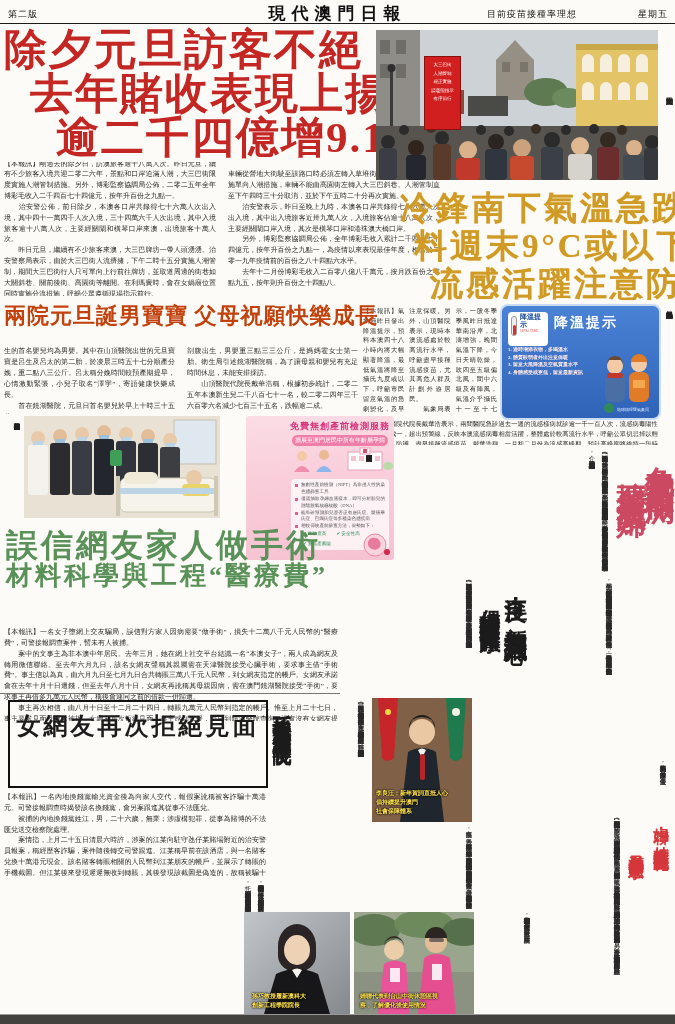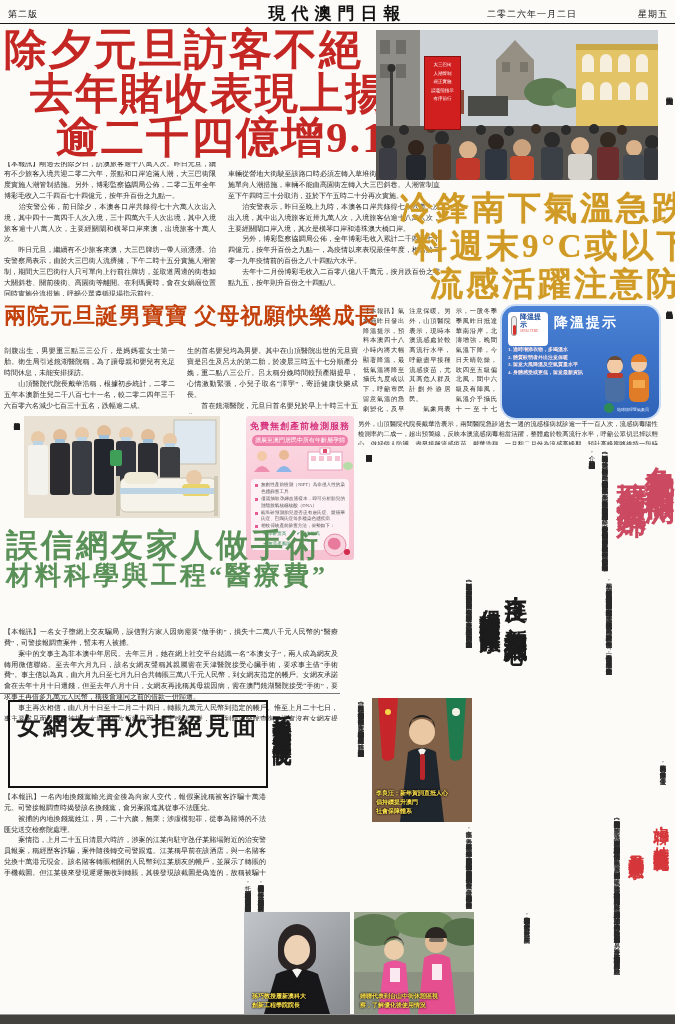--- a/index.html
+++ b/index.html
@@ -26,41 +26,41 @@
   .rule{background:#1a1a1a;}
   
   .pink-box{background:linear-gradient(175deg,#fbdde6 0%,#f9cdd9 45%,#f6c2d2 100%);border-radius:3px;overflow:hidden;}
   .pink-t1{color:#d6367f;font-weight:bold;font-size:9px;letter-spacing:1px;text-align:center;margin-top:4px;}
   .pink-t2{color:#fff;background:#ef7fa8;font-size:6px;border-radius:6px;margin:2px 6px 0;text-align:center;padding:1px 0;}
   .pink-panel{background:rgba(255,255,255,.75);border-radius:4px;margin:3px 5px 0;padding:3px 4px;}
   .pink-li{font-size:4.6px;line-height:1.5;color:#555;padding-left:6px;position:relative;text-align:justify;}
   .pink-li::before{content:"";position:absolute;left:0;top:2px;width:3px;height:3px;background:#e85c94;}
   .pink-check{font-size:4.6px;color:#2e8b57;line-height:1.6;padding-left:8px;}
   
-  .blue-box{background:linear-gradient(180deg,#4a82d6,#2f63b8);border:2px solid #cadcf4;border-radius:16px;overflow:hidden;}
+  .blue-box{background:linear-gradient(180deg,#4a82d6,#2f63b8);border:2px solid #cadcf4;border-radius:8px;overflow:hidden;}
   .tb-badge{position:absolute;left:6px;top:6px;width:36px;height:30px;background:#fff;border-radius:4px;padding:2px;}
   .tb-badge .bt{font-size:7px;font-weight:bold;color:#1d4f9e;line-height:1.1;}
   .tb-badge .bs{font-size:3px;color:#d9534f;}
   .thermo{position:absolute;left:3px;top:4px;width:4px;height:18px;background:#eee;border:1px solid #999;border-radius:3px;}
   .thermo::after{content:"";position:absolute;left:0.5px;bottom:0;width:3px;height:10px;background:#d9302c;border-radius:2px;}
   .tb-title{position:absolute;left:52px;top:8px;font-size:14px;font-weight:bold;color:#fff;letter-spacing:2px;}
   .tb-panel{position:absolute;left:6px;top:40px;width:92px;}
   .tb-tip{font-size:5px;line-height:1.5;color:#ffe9e9;font-weight:bold;}
   
   .masthead{font-size:17px;font-weight:bold;letter-spacing:6px;color:#111;}
   .hmeta{font-size:9px;color:#111;letter-spacing:1px;}
 </style>
 </head>
 <body>
 
 <div id="page">
 
   <div class="abs hmeta" style="left:8px;top:8px;">第二版</div>
   <div class="abs masthead" style="left:0;right:0;top:2px;text-align:center;">現代澳門日報</div>
-  <div class="abs hmeta" style="left:487px;top:8px;">二零二六年一月二日</div>
+  <div class="abs hmeta" style="left:487px;top:8px;">目前疫苗接種率理想</div>
   <div class="abs hmeta" style="left:638px;top:8px;">星期五</div>
   <div class="abs rule" style="left:0;top:23px;width:675px;height:1px;"></div>
 
   <div class="abs hl-red" style="left:4px;top:28px;font-size:43px;">除夕元旦訪客不絕</div>
   <div class="abs hl-red" style="left:30px;top:72px;font-size:43px;">去年賭收表現上揚</div>
   <div class="abs hl-red" style="left:56px;top:116px;font-size:43px;">逾二千四億增9.1%</div>
 
   <div class="abs two-col" style="left:4px;top:162px;width:436px;height:134px;overflow:hidden;">
     <div class="body-txt">【本報訊】剛過去的除夕日，訪澳旅客逾十八萬人次。昨日元旦，續有不少旅客入境共迎二零二六年，景點和口岸迫滿人潮，大三巴街限度實施人潮管制措施。另外，博彩監察協調局公佈，二零二五年全年博彩毛收入二千四百七十四億元，按年升百份之九點一。
 　　治安警公佈，前日除夕，本澳各口岸共錄得七十六萬人次出入境，其中四十一萬四千人次入境，三十四萬六千人次出境，其中入境旅客逾十八萬人次，主要經關閘和橫琴口岸來澳，出境旅客十萬人次。
@@ -178,24 +178,24 @@
       <circle cx="12" cy="56" r="5" fill="#2e8b57"></circle>
         <text x="20" y="59" font-size="4" fill="#dfeaff">地球物理暨氣象局</text>
     </svg>
   </div>
   <div class="abs vcaption" style="left:660px;top:306px;height:104px;width:14px;">氣象局料氣溫急降籲注意保暖</div>
 
   <div class="abs body-sm" style="left:358px;top:419px;width:300px;height:26px;overflow:hidden;">另外，山頂醫院代院長戴華浩表示，兩間醫院急診過去一週的流感樣病就診逾一千一百人次，流感病毒陽性檢測率約二成一，超出預警線，反映本澳流感病毒相當活躍，整體處於較高流行水平，呼籲公眾切忌掉以輕心，做好個人防護，盡早接種流感疫苗。戴華浩稱，一月和二月份為流感高峰期，預計高峰期將維持一段時間，甚至形容，目前疫苗接種率理想。</div>
 
   <div class="abs hl-blue" style="left:4px;top:301px;font-size:22px;">兩院元旦誕男寶寶  父母祝願快樂成長</div>
   <div class="abs two-col" style="left:4px;top:344px;width:354px;height:70px;overflow:hidden;">
+    <div class="body-txt">【本報訊】踏入二零二六年，在山頂醫院和鏡湖醫院出生的首名嬰兒均為男嬰。其中在山頂醫院出世的元旦寶寶是呂生及呂太的第二胎，於凌晨三時五十七分順產分娩，重二點八三公斤。呂太稱分娩時間較預產期提早，心情激動緊張，小兒子取名“澤宇”，寄語健康快樂成長。
+　　首在鏡湖醫院，元旦日首名嬰兒於早上十時三十五分</div>
     <div class="body-txt">剖腹出生，男嬰重三點三三公斤，是媽媽霍女士第一胎。衛生局引述鏡湖醫院稱，為了讓母親和嬰兒有充足時間休息，未能安排採訪。
 　　山頂醫院代院長戴華浩稱，根據初步統計，二零二五年本澳新生兒二千八百七十一名，較二零二四年三千六百零六名減少七百三十五名，跌幅逾二成。</div>
-    <div class="body-txt">【本報訊】踏入二零二六年，在山頂醫院和鏡湖醫院出生的首名嬰兒均為男嬰。其中在山頂醫院出世的元旦寶寶是呂生及呂太的第二胎，於凌晨三時五十七分順產分娩，重二點八三公斤。呂太稱分娩時間較預產期提早，心情激動緊張，小兒子取名“澤宇”，寄語健康快樂成長。
-　　首在鏡湖醫院，元旦日首名嬰兒於早上十時三十五分</div>
   </div>
 
   <div class="abs vcaption" style="left:2px;top:418px;height:100px;width:20px;font-size:6.5px;">衛生局代表探望山頂醫院元旦首名出生嬰兒並贈送禮物</div>
 
   <div class="abs photo" style="left:24px;top:416px;width:196px;height:102px;">
     <svg width="196" height="102" viewBox="0 0 196 102">
       <rect width="196" height="102" fill="#e9e2d4"></rect>
       <rect x="150" y="4" width="42" height="44" fill="#dfe8ee" stroke="#c5bfae"></rect>
       <g>
         <circle cx="14" cy="22" r="7" fill="#e8c9a8"></circle>
@@ -224,21 +224,21 @@
       <rect x="96" y="62" width="96" height="34" rx="6" fill="#f6f3ea" stroke="#c9c2ae"></rect>
       <rect x="100" y="56" width="34" height="12" rx="6" fill="#f0ead8"></rect>
       <circle cx="170" cy="62" r="8" fill="#e8c9a8"></circle>
         <rect x="158" y="68" width="28" height="12" rx="4" fill="#e8d46a"></rect>
       <rect x="96" y="72" width="96" height="6" fill="#bcd4e4"></rect>
       <rect x="92" y="60" width="4" height="40" fill="#cfc8b4"></rect>
         <rect x="190" y="60" width="4" height="40" fill="#cfc8b4"></rect>
     </svg>
   </div>
 
-  <div class="abs pink-box" style="left:246px;top:416px;width:108px;height:144px;">
+  <div class="abs pink-box" style="left:246px;top:416px;width:108px;height:144px;padding-left:40px;">
     <div class="pink-t1">免費無創產前檢測服務</div>
     <div class="pink-t2">擴展至澳門居民中所有年齡層孕婦</div>
     <svg width="108" height="26" viewBox="0 0 108 26">
       <circle cx="16" cy="10" r="5" fill="#f3c9a8"></circle>
         <path d="M8 26 q8 -12 16 0 Z" fill="#ef8fb0"></path>
       <circle cx="38" cy="9" r="5" fill="#eab996"></circle>
         <path d="M30 26 q8 -12 16 0 Z" fill="#8fb6e8"></path>
       <rect x="62" y="6" width="34" height="18" fill="#ffffff" stroke="#e8a0bc"></rect>
       <rect x="74" y="2" width="10" height="6" fill="#ffffff" stroke="#e8a0bc"></rect>
       <rect x="77" y="3" width="4" height="4" fill="#e04a6a"></rect>

